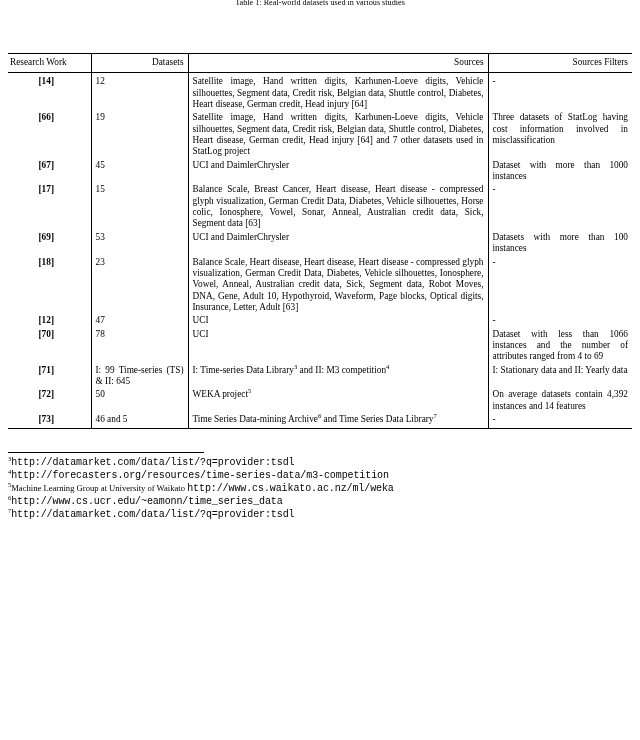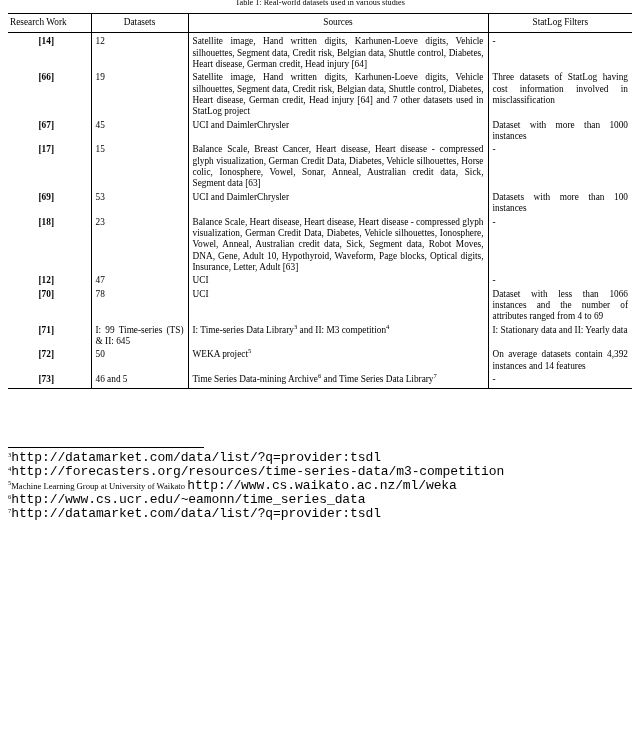--- a/index.html
+++ b/index.html
@@ -45,29 +45,30 @@
     top: 13px;
     left: 8px;
     right: 8px;
   }
   table.main {
     border-collapse: collapse;
     width: 624px;
     table-layout: fixed;
     font-size: 9.3px;
     line-height: 11.35px;
+    margin-top: 40px;
   }
   table.main col.c-work   { width: 83px; }
   table.main col.c-data   { width: 97px; }
   table.main col.c-src    { width: 300px; }
   table.main col.c-filt   { width: 144px; }
 
   table.main thead th {
     font-weight: normal;
-    text-align: center;
+    text-align: right;
     vertical-align: top;
     padding: 3px 4px 4px 4px;
     border-top: 1.3px solid #000;
     border-bottom: 0.9px solid #000;
   }
   table.main thead th.sep,
   table.main tbody td.sep {
     border-left: 0.9px solid #000;
   }
   table.main thead th.c1 { text-align: left; padding-left: 2px; }
@@ -120,21 +121,21 @@
     margin-bottom: 3px;
   }
   .fn {
     font-size: 8.6px;
     line-height: 13.1px;
     white-space: nowrap;
     font-family: "Liberation Serif", "DejaVu Serif", serif;
   }
   .fn .mono {
     font-family: "Liberation Mono", "DejaVu Sans Mono", monospace;
-    font-size: 13px;
+    font-size: 10px;
     letter-spacing: -0.1px;
   }
   .fn sup {
     font-size: 6.4px;
   }
 </style>
 </head>
 <body>
 
 <div class="page">
@@ -147,21 +148,21 @@
         <col class="c-work">
           <col class="c-data">
           <col class="c-src">
           <col class="c-filt">
       </colgroup>
       <thead>
         <tr>
           <th class="c1">Research Work</th>
           <th class="sep">Datasets</th>
           <th class="sep">Sources</th>
-          <th class="sep">StatLog Filters</th>
+          <th class="sep">Sources Filters</th>
         </tr>
       </thead>
       <tbody id="tbody">
           <tr class="first">
             <td class="work">[14]</td>
             <td class="sep">12</td>
             <td class="sep">Satellite image, Hand written digits, Karhunen-Loeve digits, Vehicle silhouettes, Segment data, Credit risk, Belgian data, Shuttle control, Diabetes, Heart disease, German credit, Head injury [64]</td>
             <td class="sep">-</td>
           </tr>
           <tr>

